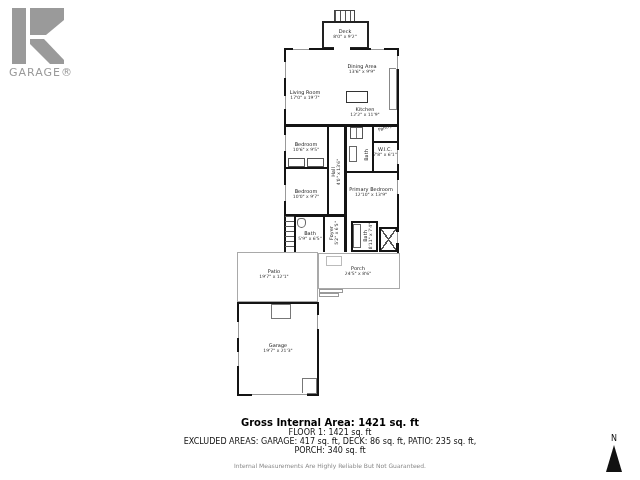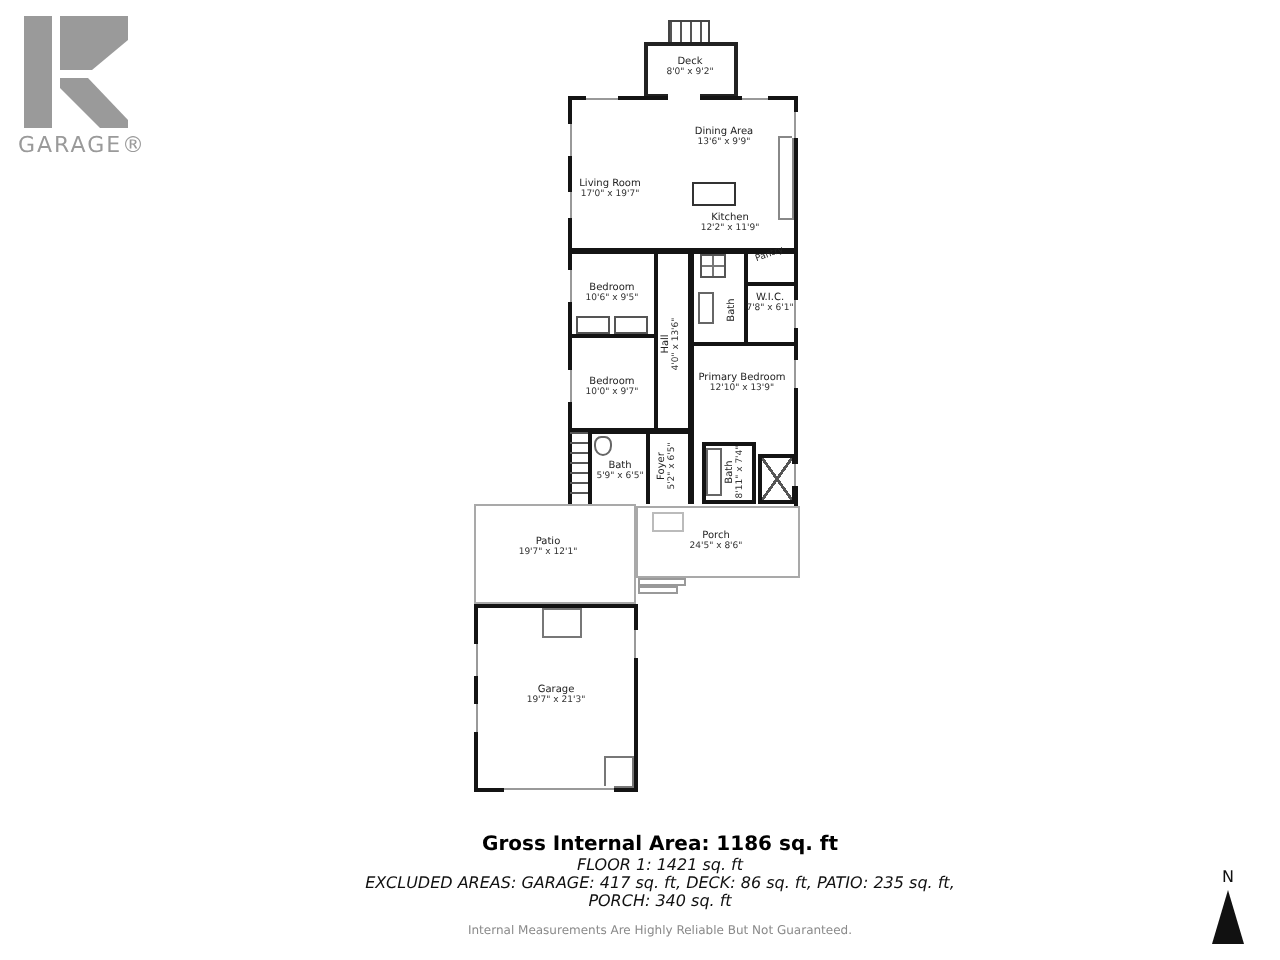--- a/index.html
+++ b/index.html
@@ -22,21 +22,21 @@
   .hatch-v{background:repeating-linear-gradient(to right,#555 0 1px,transparent 1px 5px);}
   .xbox{background:
      linear-gradient(to top right,transparent 47%,#555 47% 53%,transparent 53%),
      linear-gradient(to bottom right,transparent 47%,#555 47% 53%,transparent 53%);}
   .grid2{background:
      linear-gradient(to right,transparent 47%,#777 47% 53%,transparent 53%),
      linear-gradient(to bottom,transparent 47%,#777 47% 53%,transparent 53%);}
   #brand-text{position:absolute;left:9px;top:66px;font-size:11px;letter-spacing:1px;color:#9a9a9a;}
   #summary{position:absolute;left:60px;top:417px;width:540px;text-align:center;}
   #summary .title{font-size:10px;font-weight:bold;color:#000;line-height:11px;}
-  #summary .line{font-size:8px;color:#111;line-height:9px;font-style:italic;}
+  #summary .line{font-size:8px;color:#111;line-height:9px;}
   #summary .disclaimer{font-size:6px;color:#8a8a8a;margin-top:7px;}
   #compass-n{position:absolute;left:607px;top:434px;width:14px;text-align:center;font-size:8px;color:#111;}
   #compass-arrow{position:absolute;left:606px;top:445px;width:0;height:0;
      border-left:8px solid transparent;border-right:8px solid transparent;border-bottom:27px solid #111;}
 </style>
 </head>
 <body>
 
 <div id="canvas">
 
@@ -169,21 +169,21 @@
   <div class="room-label" style="left:274px;top:274px;">
     <span class="nm">Patio</span>
     <span class="dims">19'7" x 12'1"</span>
   </div>
   <div class="room-label" style="left:278px;top:348px;">
     <span class="nm">Garage</span>
     <span class="dims">19'7" x 21'3"</span>
   </div>
 
   <div id="summary">
-    <div class="title">Gross Internal Area: 1186 sq. ft</div>
+    <div class="title">Gross Internal Area: 1421 sq. ft</div>
     <div class="line">FLOOR 1: 1421 sq. ft</div>
     <div class="line">EXCLUDED AREAS: GARAGE: 417 sq. ft, DECK: 86 sq. ft, PATIO: 235 sq. ft,</div>
     <div class="line">PORCH: 340 sq. ft</div>
     <div class="disclaimer">Internal Measurements Are Highly Reliable But Not Guaranteed.</div>
   </div>
 
   <div id="compass-n">N</div>
   <div id="compass-arrow"></div>
 
 </div>

